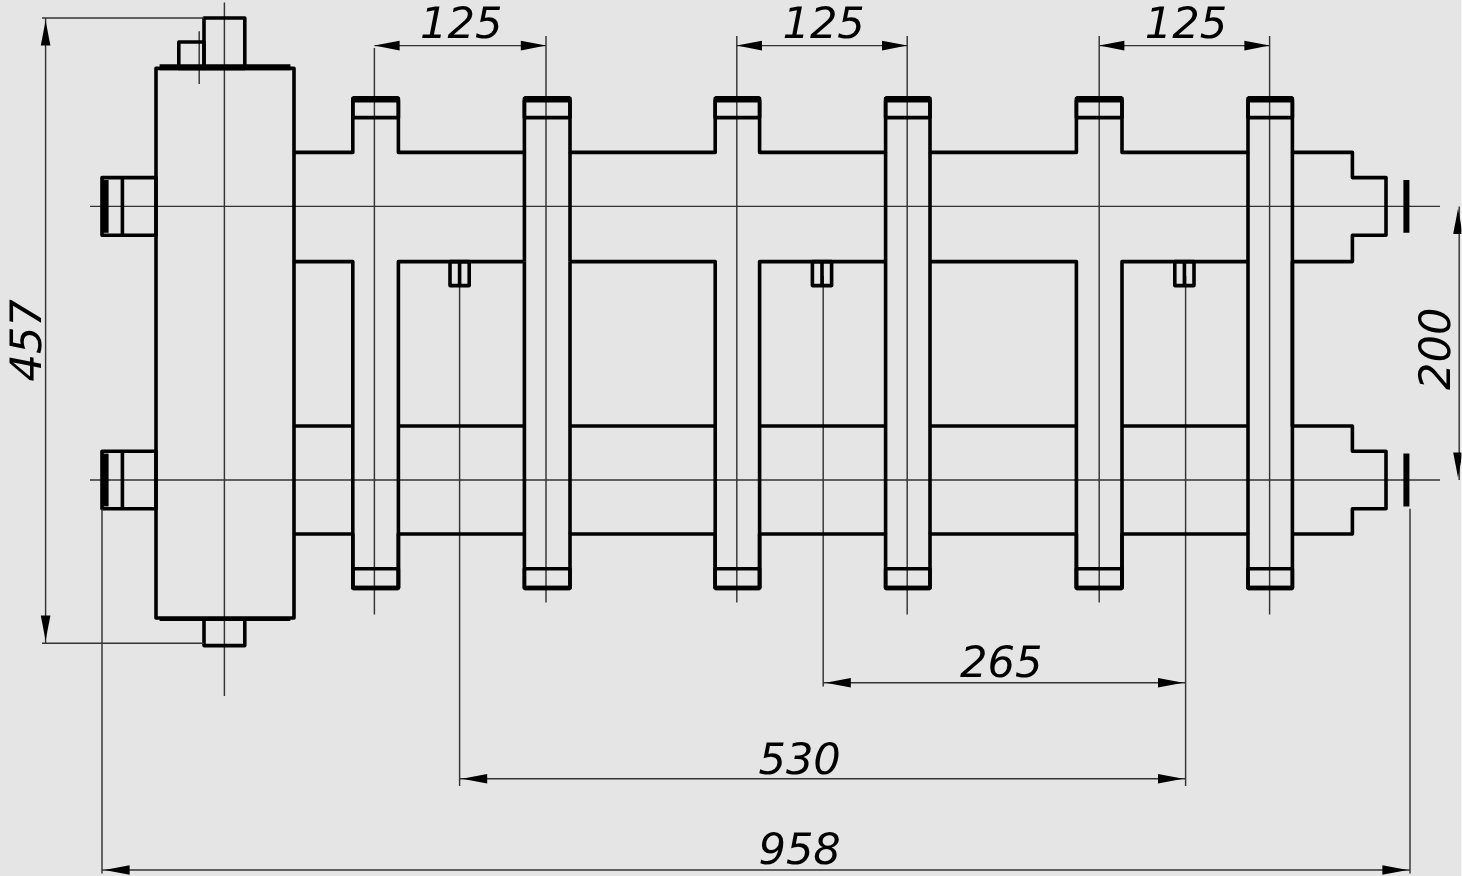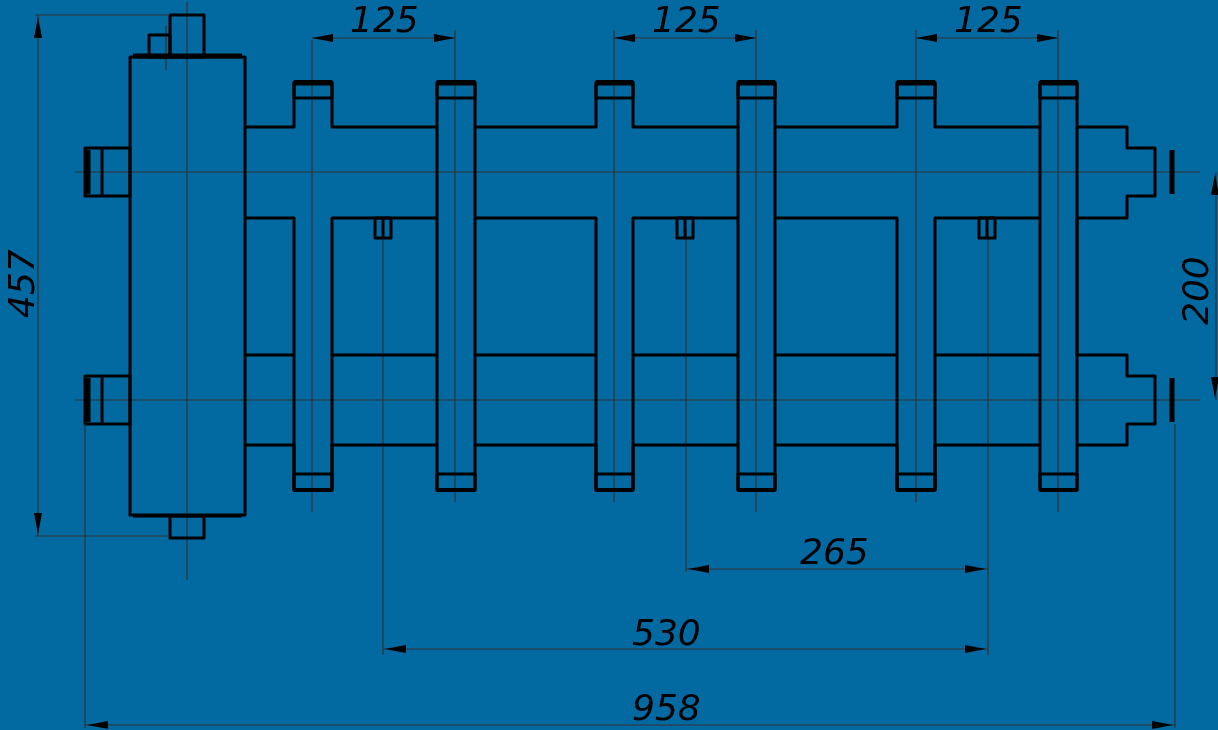--- a/index.html
+++ b/index.html
@@ -1,16 +1,16 @@
 <!DOCTYPE html>
 <html><head>
 <meta charset="utf-8">
 <style>
   html,body{margin:0;padding:0;background:#ffffff;}
-  #stage{position:relative;width:1218px;height:730px;overflow:hidden;background:#0369a1;}
+  #stage{position:relative;width:1218px;height:730px;overflow:hidden;background:#e5e5e5;}
   svg{position:absolute;left:0;top:0;}
   .thick{stroke:#000;stroke-width:3;fill:none;stroke-linejoin:round;}
   .thin{stroke:#333;stroke-width:1.2;fill:none;}
   .cap{fill:#000;}
   .dim-text{font-family:"DejaVu Sans",sans-serif;font-style:italic;font-size:36px;fill:#000;}
 </style>
 </head>
 <body>
 
 <div id="stage">

